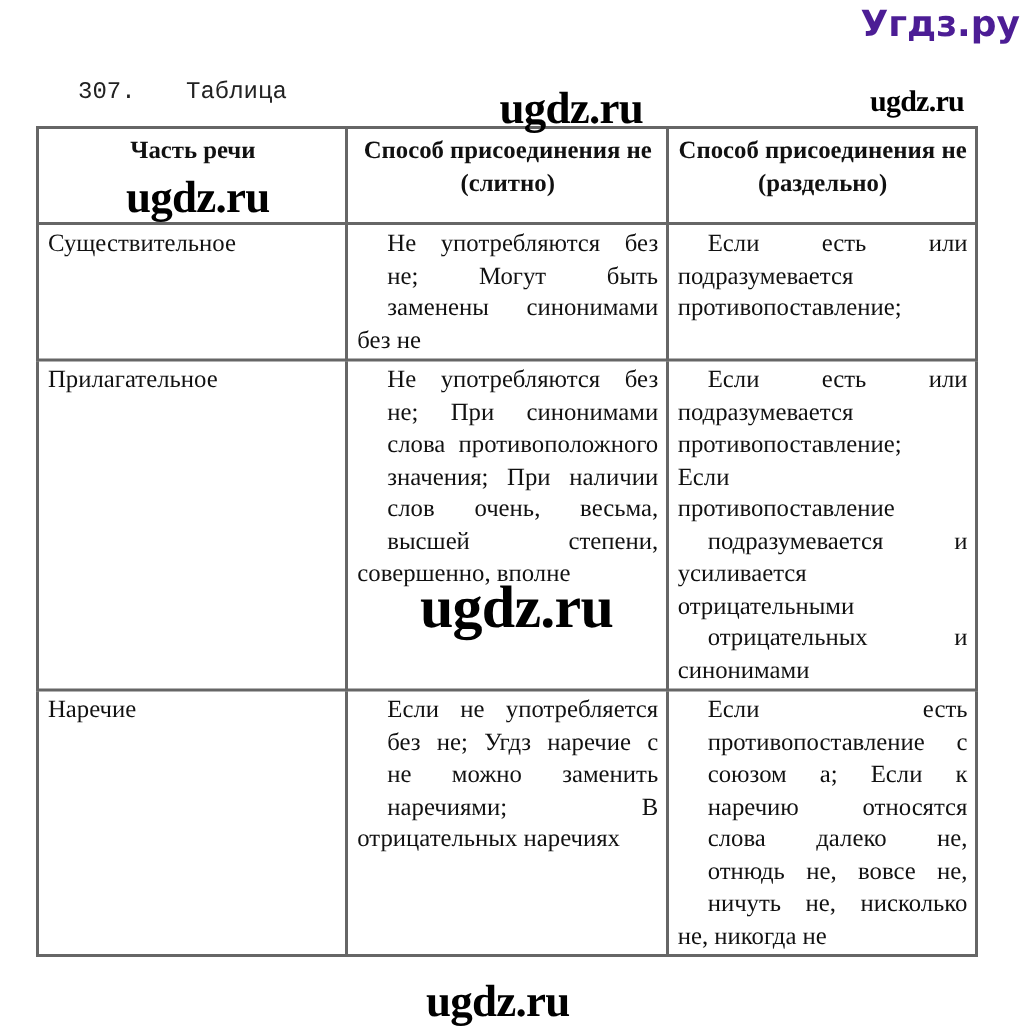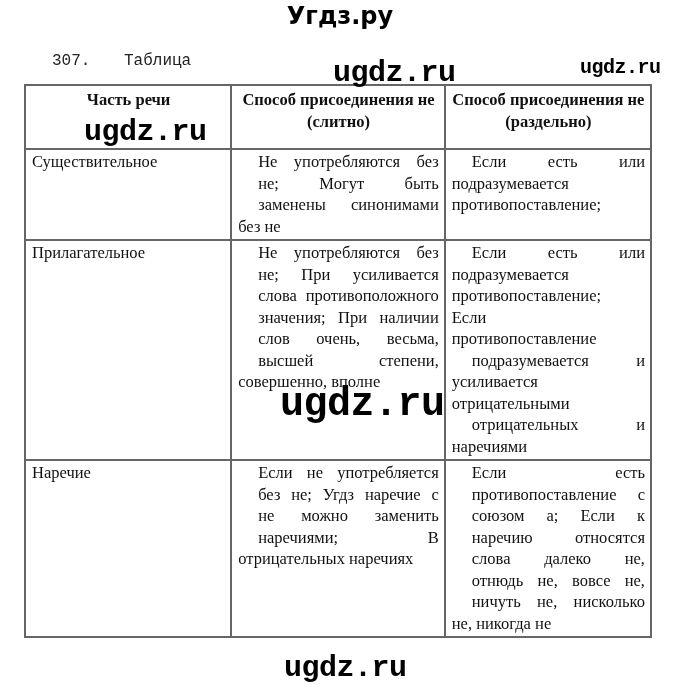--- a/index.html
+++ b/index.html
@@ -1,27 +1,27 @@
 <!DOCTYPE html>
 <html><head>
   <meta charset="utf-8">
   <style>
     html, body { margin: 0; padding: 0; background: #ffffff; }
     body { width: 680px; height: 688px; position: relative; overflow: hidden; color: #111; }
     .site-title {
-      position: absolute; left: 0; top: 2px; width: 680px; text-align: center;
-      font-family: "DejaVu Sans", sans-serif; font-weight: bold; font-size: 24px; color: #000000;
+      position: absolute; left: 0; top: 2px; width: 680px; text-align: right;
+      font-family: "DejaVu Sans", sans-serif; font-weight: bold; font-size: 24px; color: #4c1d95;
     }
     .task-line {
       position: absolute; left: 52px; top: 52px;
       font-family: Liberation Mono, monospace; font-size: 16px; color: #222;
     }
     .task-line .num { display: inline-block; width: 72px; }
     .wm {
-      position: absolute; font-family: Liberation Mono, monospace; font-weight: bold; color: #000;
+      position: absolute; font-family: Liberation Serif, serif; font-weight: bold; color: #000;
       letter-spacing: -0.5px; line-height: 1;
     }
     .wm-sm { font-size: 20px; }
     .wm-md { font-size: 30px; }
     .wm-lg { font-size: 40px; }
     table.doc {
       position: absolute; left: 24px; top: 84px; width: 628px;
       border-collapse: collapse; table-layout: fixed;
       font-family: "Liberation Serif", serif; font-size: 16.5px; line-height: 21.5px; color: #111;
     }
@@ -76,38 +76,38 @@
       <span class="j">Если есть или</span>
       <span class="l">подразумевается</span>
       <span class="l">противопоставление;</span>
     </td>
   </tr>
 
   <tr class="r2">
     <td>Прилагательное</td>
     <td>
       <span class="j">Не употребляются без</span>
-      <span class="j">не; При усиливается</span>
+      <span class="j">не; При синонимами</span>
       <span class="j">слова противоположного</span>
       <span class="j">значения; При наличии</span>
       <span class="j">слов очень, весьма,</span>
       <span class="j">высшей степени,</span>
       <span class="l">совершенно, вполне</span>
     </td>
     <td>
       <span class="j">Если есть или</span>
       <span class="l">подразумевается</span>
       <span class="l">противопоставление;</span>
       <span class="l">Если</span>
       <span class="l">противопоставление</span>
       <span class="j">подразумевается и</span>
       <span class="l">усиливается</span>
       <span class="l">отрицательными</span>
       <span class="j">отрицательных и</span>
-      <span class="l">наречиями</span>
+      <span class="l">синонимами</span>
     </td>
   </tr>
 
   <tr class="r3">
     <td>Наречие</td>
     <td>
       <span class="j">Если не употребляется</span>
       <span class="j">без не; Угдз наречие с</span>
       <span class="j">не можно заменить</span>
       <span class="j">наречиями; В</span>

